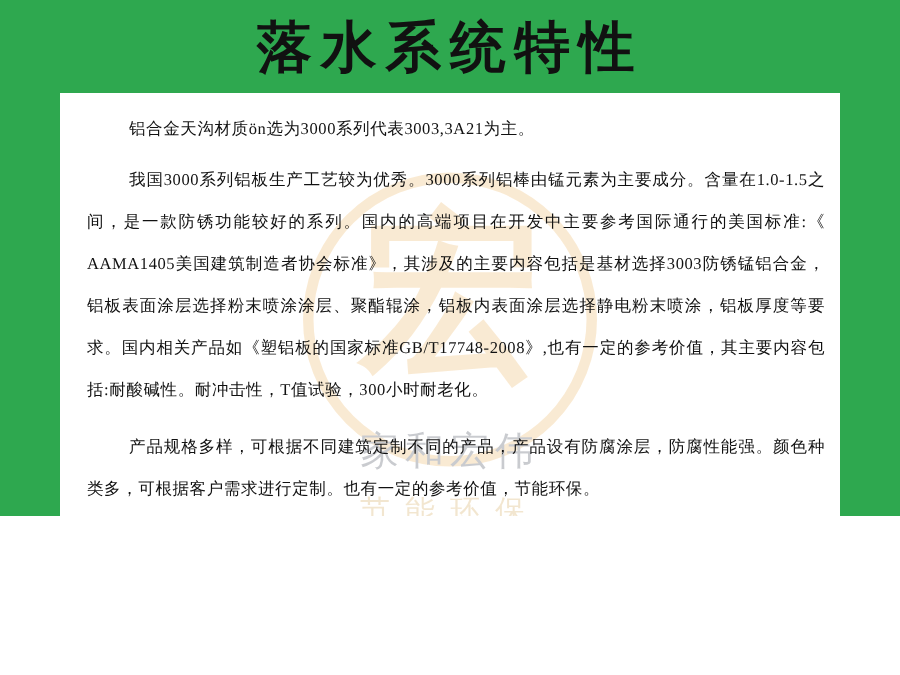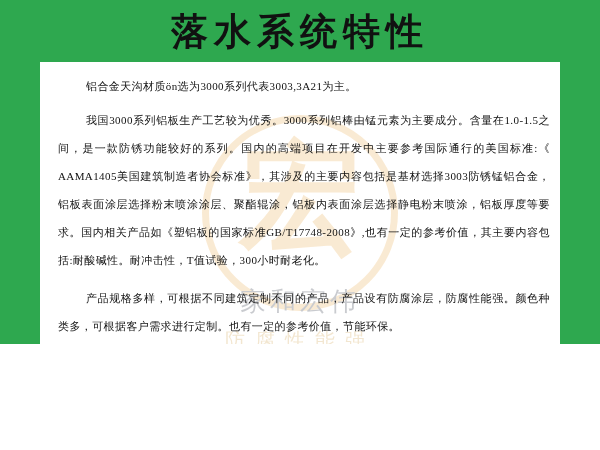--- a/index.html
+++ b/index.html
@@ -147,21 +147,21 @@
   <div class="band-left"></div>
   <div class="band-right"></div>
   <div class="title-band"></div>
 
   <div class="title">落水系统特性</div>
 
   <div class="watermark">
     <div class="wm-ring"></div>
     <div class="wm-big">宏</div>
     <div class="wm-sub">家和宏伟</div>
-    <div class="wm-sub2">防腐性能强</div>
+    <div class="wm-sub2">节能环保</div>
   </div>
 
   <div class="content">
     <p class="para p1">铝合金天沟材质ön选为3000系列代表3003,3A21为主。</p>
     <p class="para p2">我国3000系列铝板生产工艺较为优秀。3000系列铝棒由锰元素为主要成分。含量在1.0-1.5之间，是一款防锈功能较好的系列。国内的高端项目在开发中主要参考国际通行的美国标准:《 AAMA1405美国建筑制造者协会标准》，其涉及的主要内容包括是基材选择3003防锈锰铝合金，铝板表面涂层选择粉末喷涂涂层、聚酯辊涂，铝板内表面涂层选择静电粉末喷涂，铝板厚度等要求。国内相关产品如《塑铝板的国家标准GB/T17748-2008》,也有一定的参考价值，其主要内容包括:耐酸碱性。耐冲击性，T值试验，300小时耐老化。</p>
     <p class="para p3">产品规格多样，可根据不同建筑定制不同的产品，产品设有防腐涂层，防腐性能强。颜色种类多，可根据客户需求进行定制。也有一定的参考价值，节能环保。</p>
   </div>
 
 </div>
 

